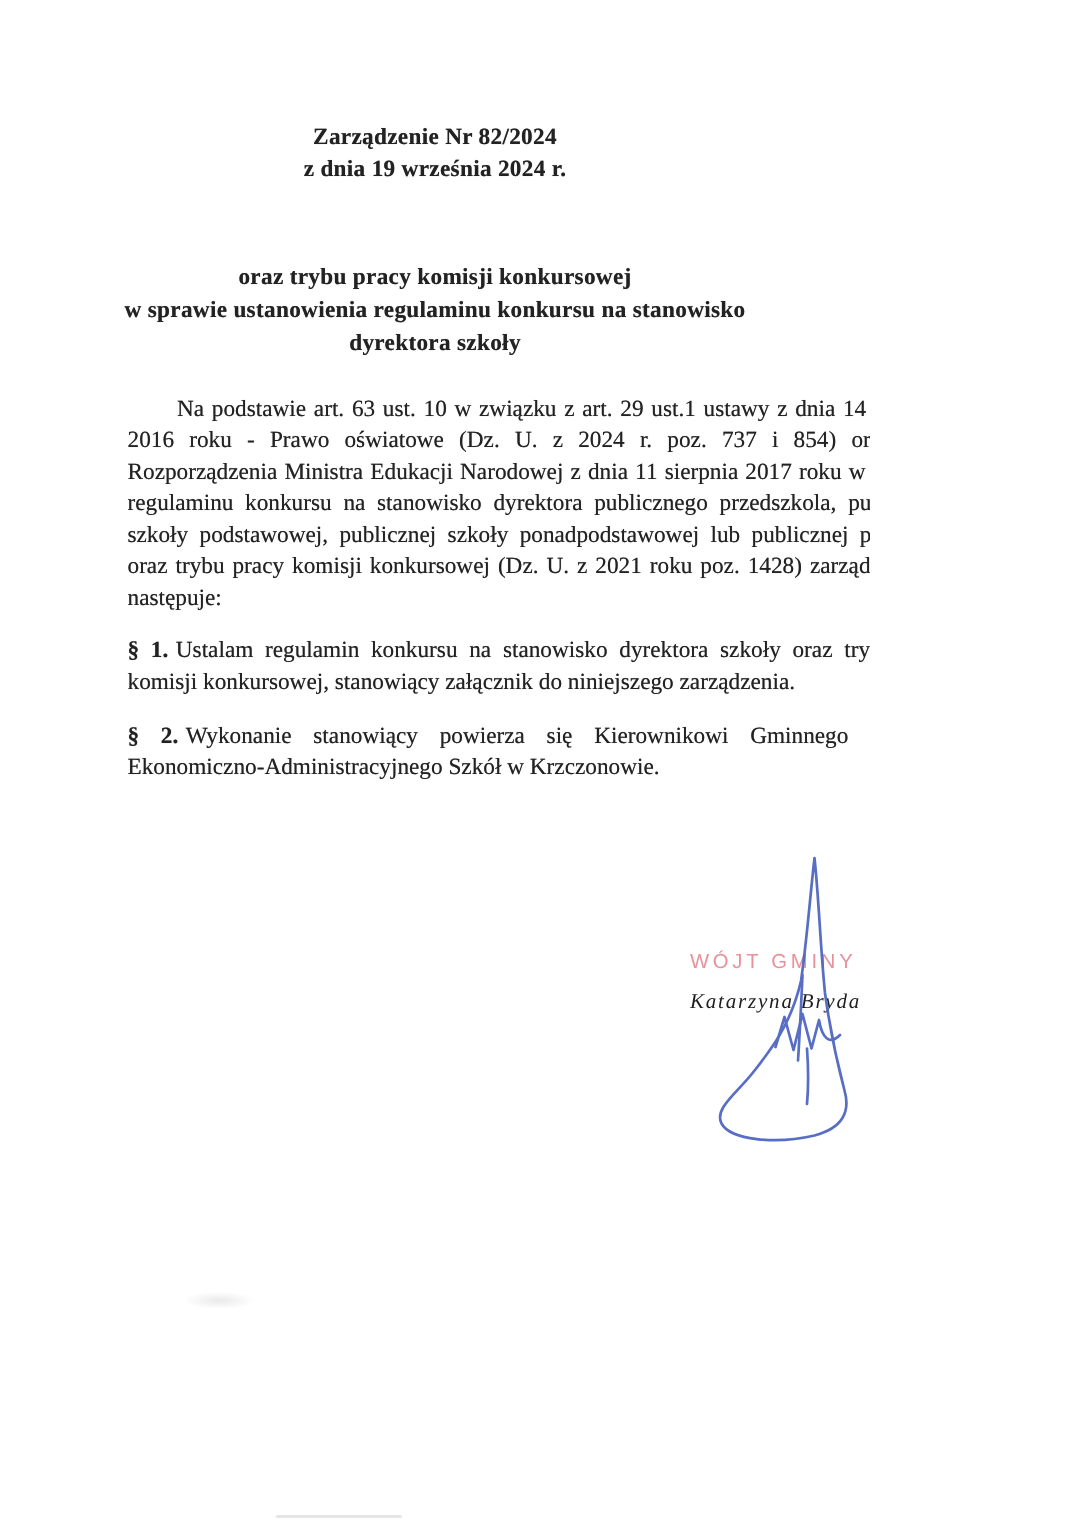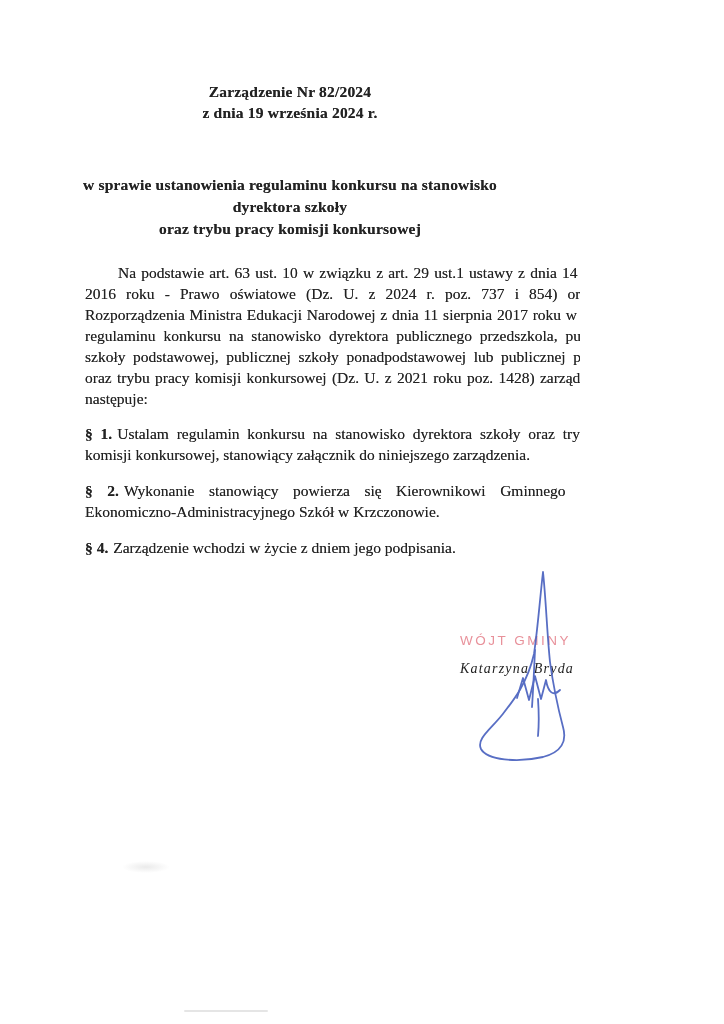--- a/index.html
+++ b/index.html
@@ -92,39 +92,36 @@
 <body>
 
 <div class="page">
 
   <header class="doc-header txt">
     <div>Zarządzenie Nr 82/2024</div>
     <div>z dnia 19 września 2024 r.</div>
   </header>
 
   <div class="doc-subject txt">
+    <div>oraz trybu pracy komisji konkursowej</div>
     <div>w sprawie ustanowienia regulaminu konkursu na stanowisko dyrektora szkoły</div>
-    <div>oraz trybu pracy komisji konkursowej</div>
   </div>
 
   <main class="doc-body txt">
     <p class="preamble">Na podstawie art. 63 ust. 10 w związku z art. 29 ust.1 ustawy z dnia 14 grudnia 2016 roku - Prawo oświatowe (Dz. U. z 2024 r. poz. 737 i 854) oraz § 1 Rozporządzenia Ministra Edukacji Narodowej z dnia 11 sierpnia 2017 roku w sprawie regulaminu konkursu na stanowisko dyrektora publicznego przedszkola, publicznej szkoły podstawowej, publicznej szkoły ponadpodstawowej lub publicznej placówki oraz trybu pracy komisji konkursowej (Dz. U. z 2021 roku poz. 1428) zarządzam, co następuje:</p>
 
     <p class="law-par">
       <span class="par-marker">§ 1.</span><span>Ustalam regulamin konkursu na stanowisko dyrektora szkoły oraz tryb pracy komisji konkursowej, stanowiący załącznik do niniejszego zarządzenia.</span>
     </p>
 
     <p class="law-par">
       <span class="par-marker">§ 2.</span><span>Wykonanie stanowiący powierza się Kierownikowi Gminnego Zespołu Ekonomiczno-Administracyjnego Szkół w Krzczonowie.</span>
     </p>
 
 
-    <p class="law-par">
-      <span class="par-marker">§ 4.</span><span>Zarządzenie wchodzi w życie z dniem jego podpisania.</span>
-    </p>
   </main>
 
   <div class="signature-area">
     <div class="stamp">
       <div class="stamp-title">WÓJT GMINY</div>
       <div class="stamp-name">Katarzyna Bryda</div>
     </div>
     <svg class="ink-svg" width="210" height="215" viewBox="0 0 210 215" fill="none">
       <g stroke="#4a62bf" stroke-width="1.8" stroke-linecap="round" stroke-linejoin="round" opacity="0.92">
 

